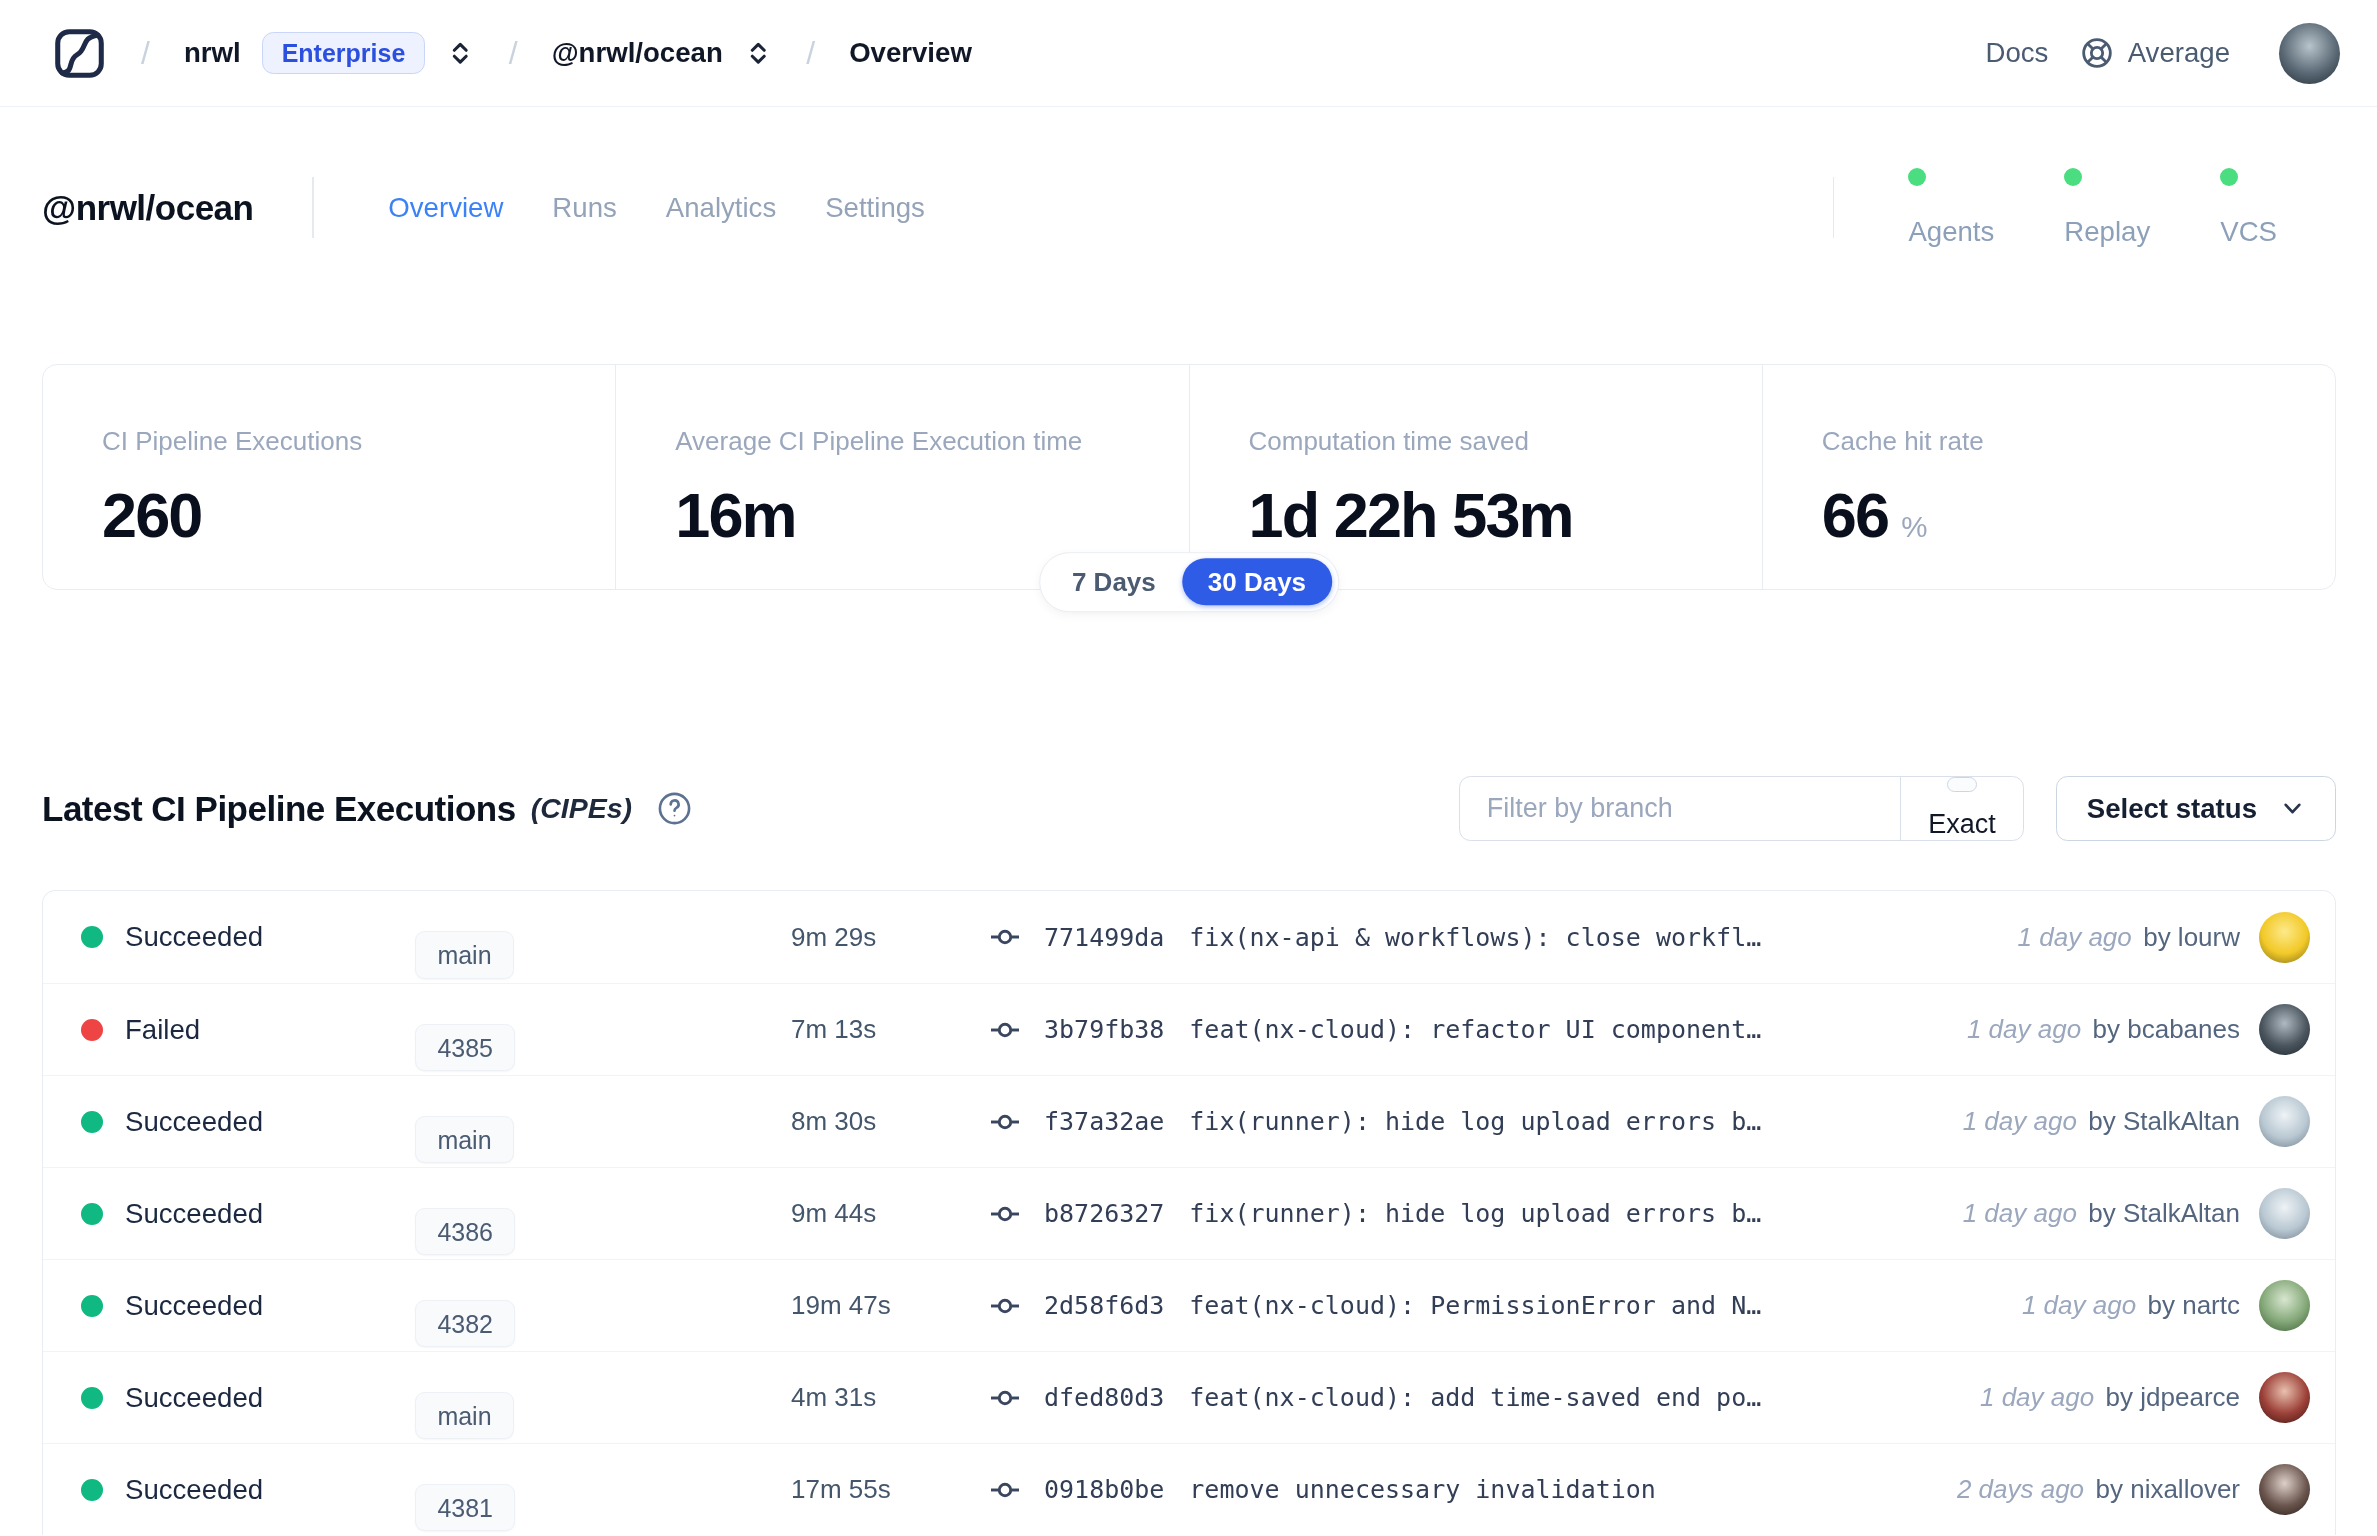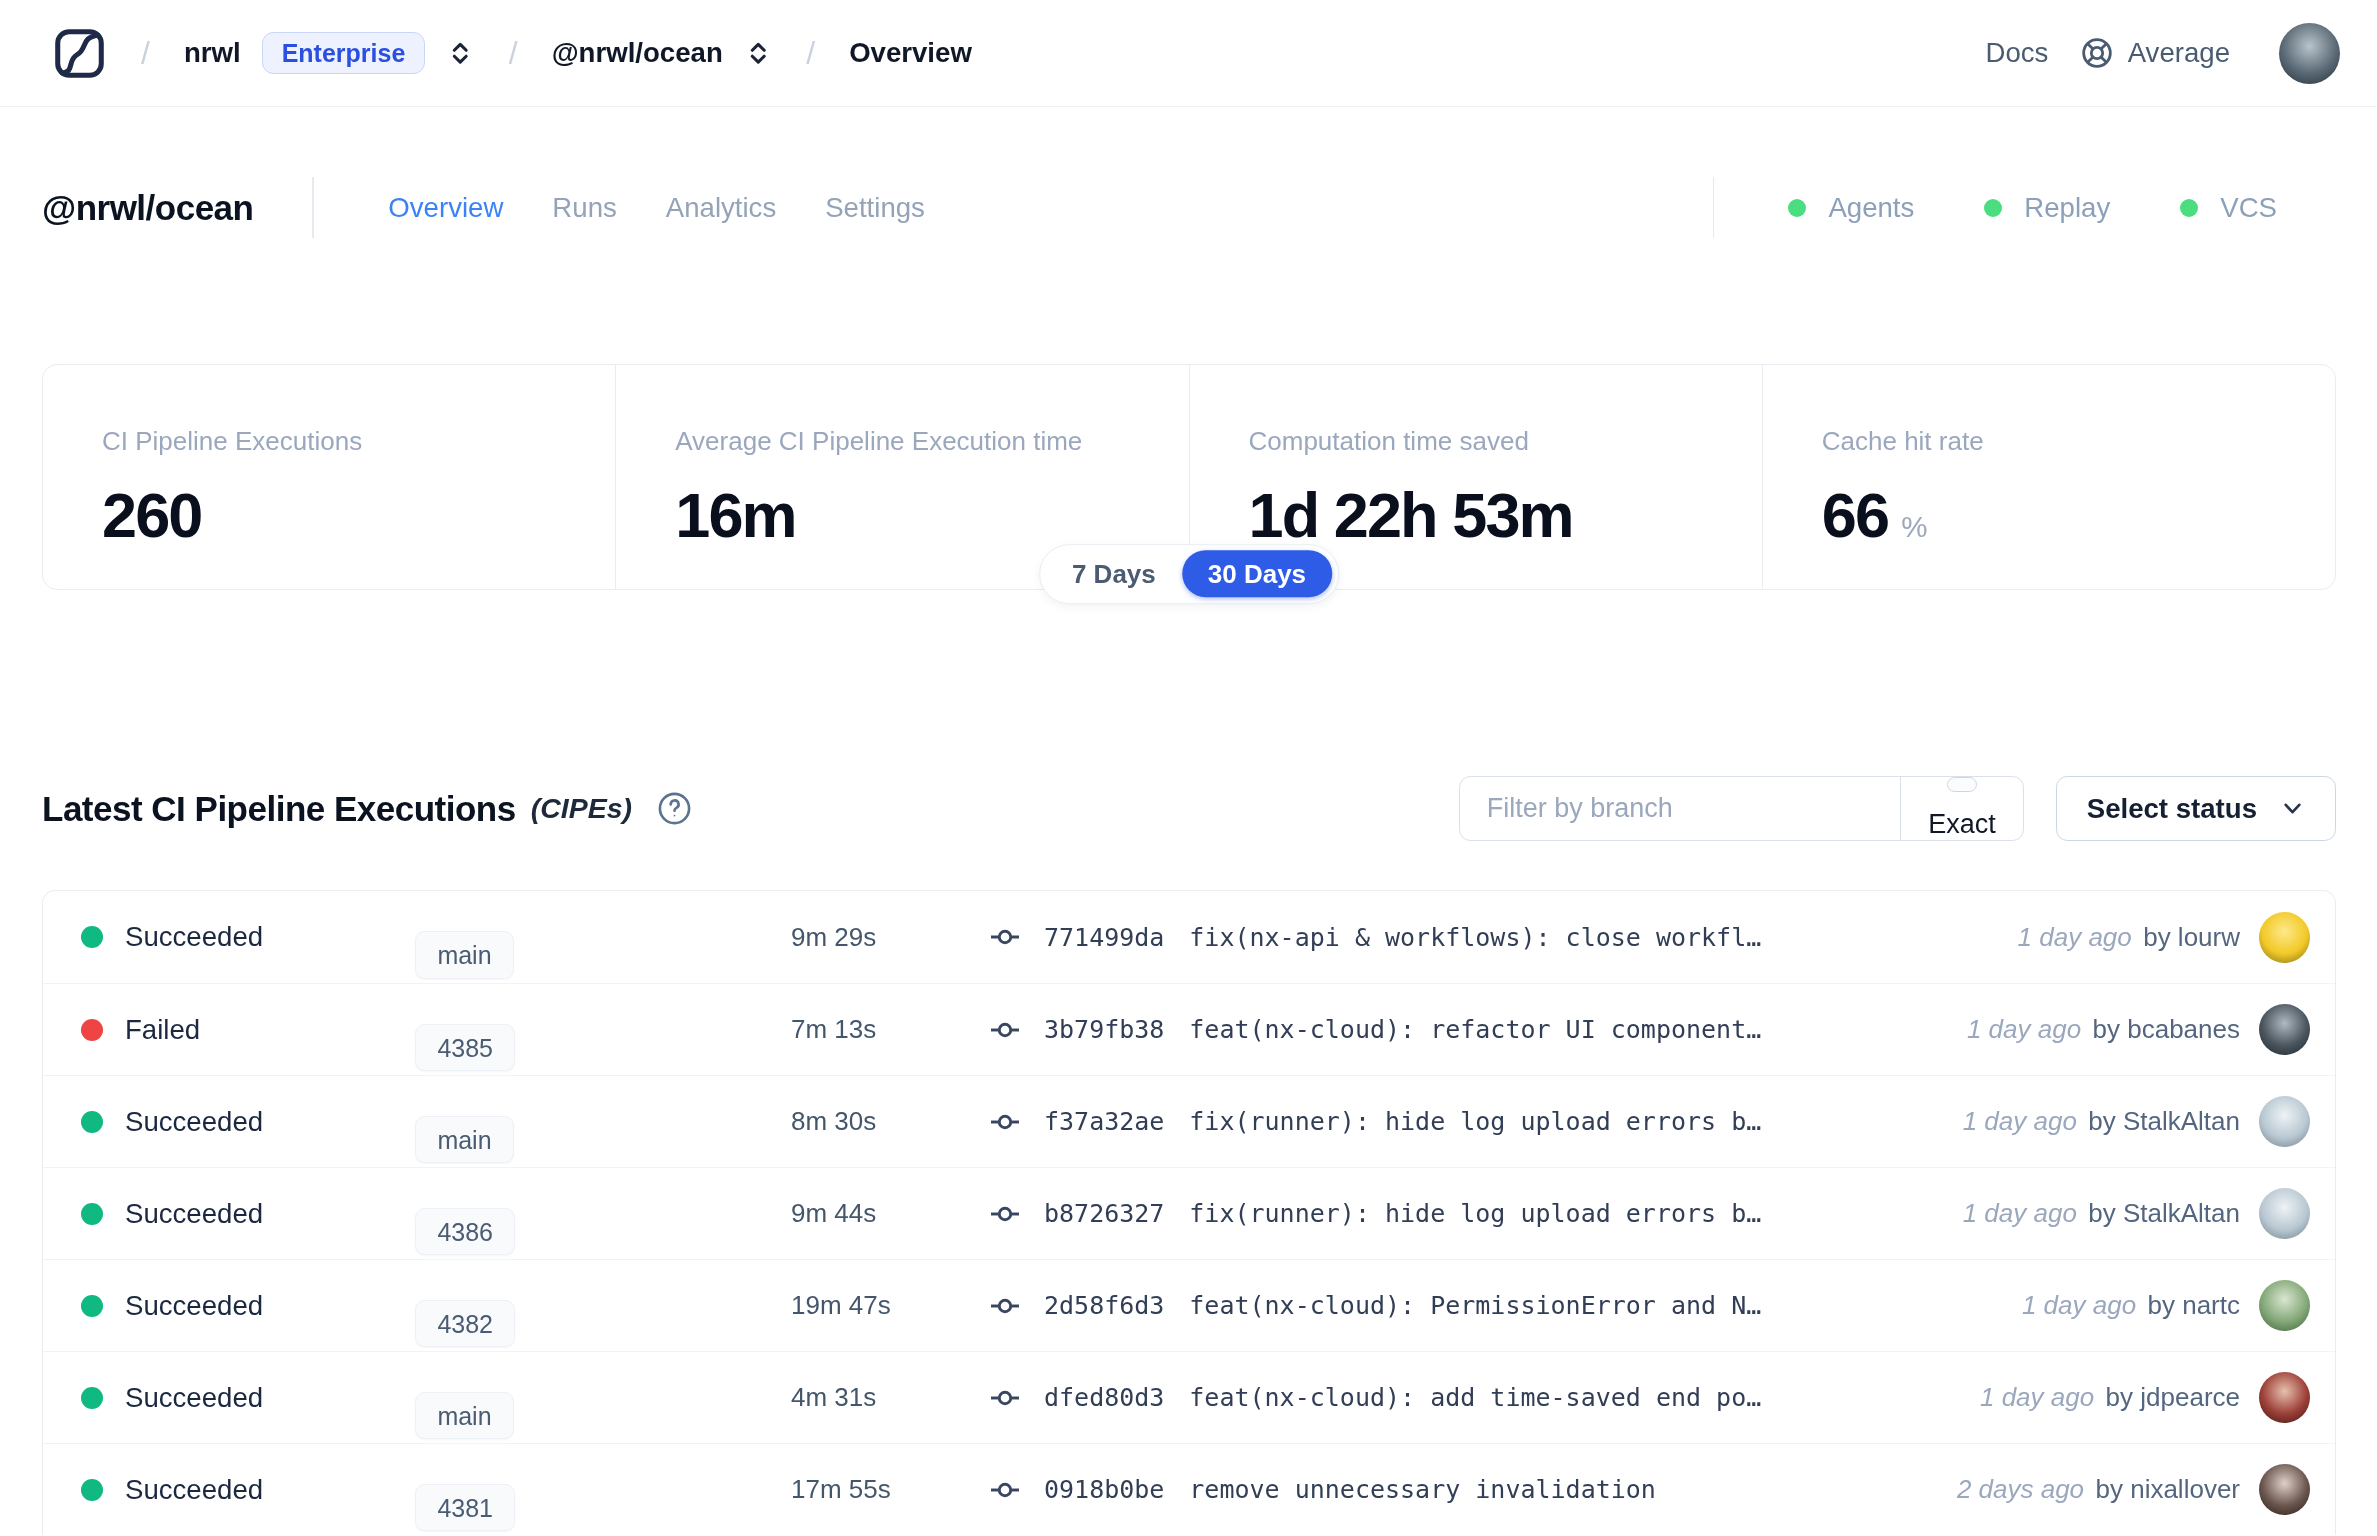--- a/index.html
+++ b/index.html
@@ -38,39 +38,39 @@
   .main { padding:0 42px; }
   .ws-header { margin-top:70px; display:flex; align-items:center; height:61px; }
   .ws-title { font-size:35px; font-weight:700; color:#0b1220; letter-spacing:-0.5px; }
   .vdiv { width:1.9px; height:61px; background:#e6eaf0; }
   .ws-header .vdiv { margin:0 74px 0 59px; }
   .tabs { display:flex; align-items:center; gap:49px; }
   .tab { font-size:27.6px; font-weight:500; color:#94a3b8; cursor:pointer; }
   .tab.active { color:var(--tab-active); }
   .ws-statuses { margin-left:auto; display:flex; align-items:center; padding-right:59px; }
   .ws-statuses .vdiv { margin-right:74px; }
-  .hstatus { display:flex; align-items:center; gap:22px; cursor:pointer; margin-left:70px; }
+  .hstatus { display:flex; align-items:flex-start; gap:30px; cursor:pointer; margin-left:70px;flex-direction:column; }
   .hstatus:first-of-type { margin-left:0; }
   .hdot { width:18px; height:18px; border-radius:50%; background:var(--online); }
   .hstatus-label { font-size:27.6px; font-weight:500; color:#8da0b9; }
 
   
   .stats-wrap { position:relative; margin-top:126px; }
   .stats {
     display:flex; background:#fff; border:1.9px solid #e9edf2; border-radius:15px;
     height:226px;
   }
   .stat { flex:1 1 0; padding:61px 59px 0 59px; }
   .stat + .stat { border-left:1.9px solid #e9edf2; }
   .stat-label { font-size:26px; font-weight:500; color:#9aa7bd; margin-bottom:27px; }
   .stat-value { font-size:63px; font-weight:800; color:#0a0f1e; letter-spacing:-1.9px; line-height:1;
     display:flex; align-items:baseline; }
   .stat-suffix { font-size:29.5px; font-weight:500; color:#9aa7bd; letter-spacing:0; margin-left:13.3px; }
   .range-toggle {
-    position:absolute; left:50%; bottom:16px; transform:translate(-50%,50%);
+    position:absolute; left:50%; bottom:8px; transform:translate(-50%,50%);
     background:#fff; border:1.9px solid #e9edf2; border-radius:950px;
     display:flex; align-items:center; padding:5.7px;
     box-shadow:0 2.9px 9.5px rgba(15,23,42,.05);
   }
   .range-opt { font-size:26px; font-weight:600; color:#4a5b72; padding:10.5px 26px;
     border-radius:950px; cursor:pointer; line-height:1; }
   .range-opt.sel { background:var(--pill-active); color:#fff; font-weight:700;
     box-shadow:0 1.9px 4.8px rgba(46,92,230,.4); }
 
   

